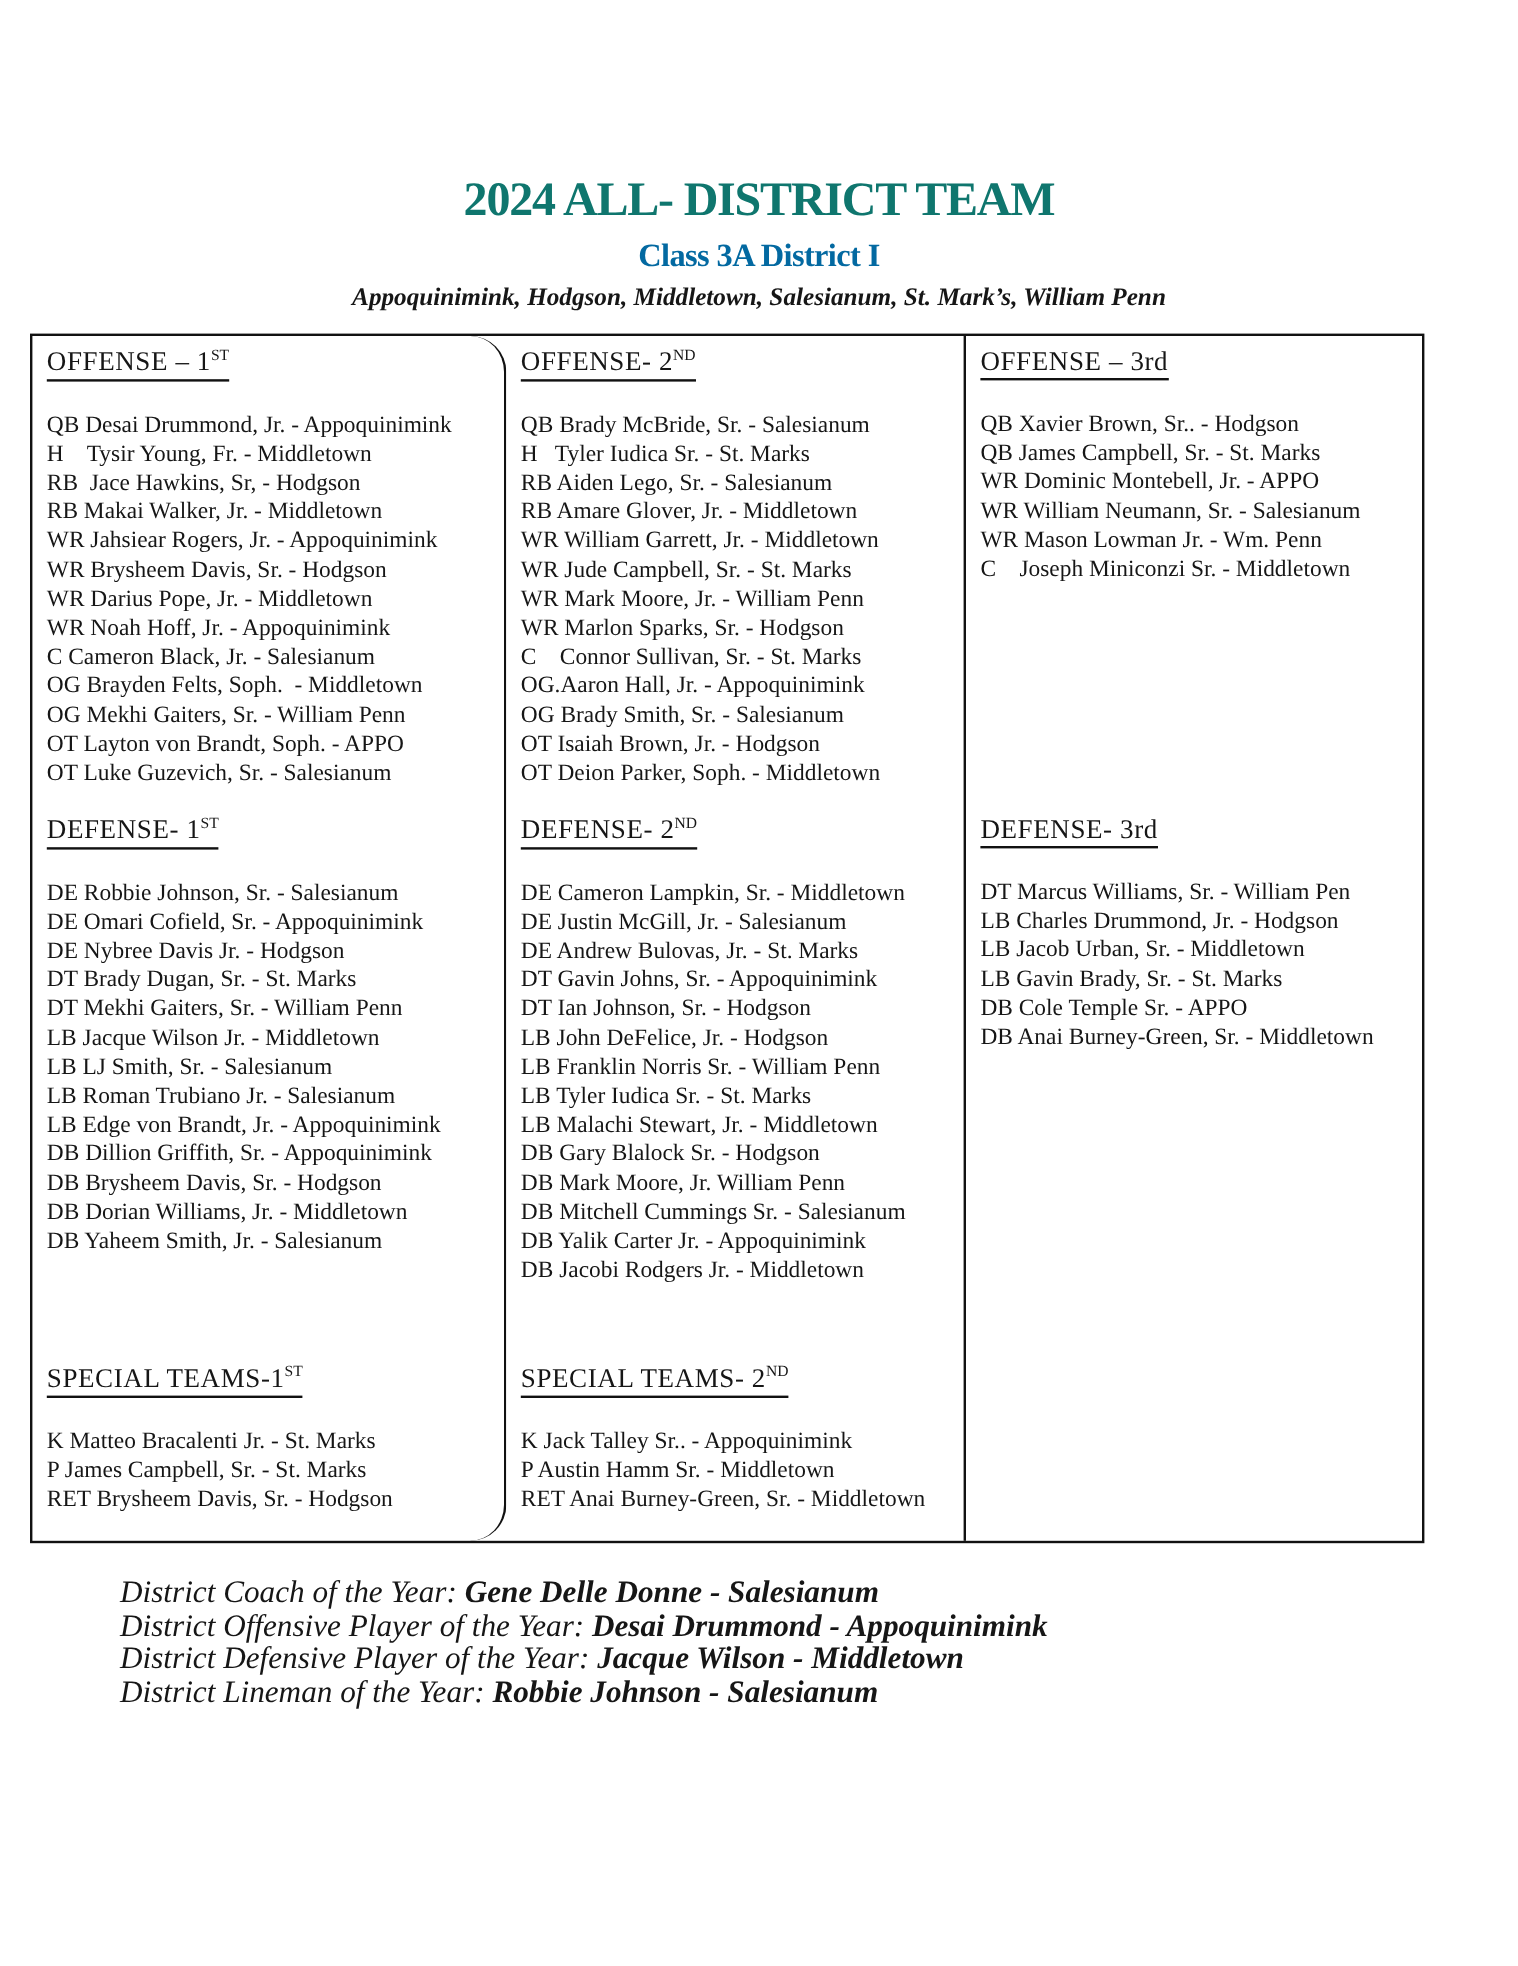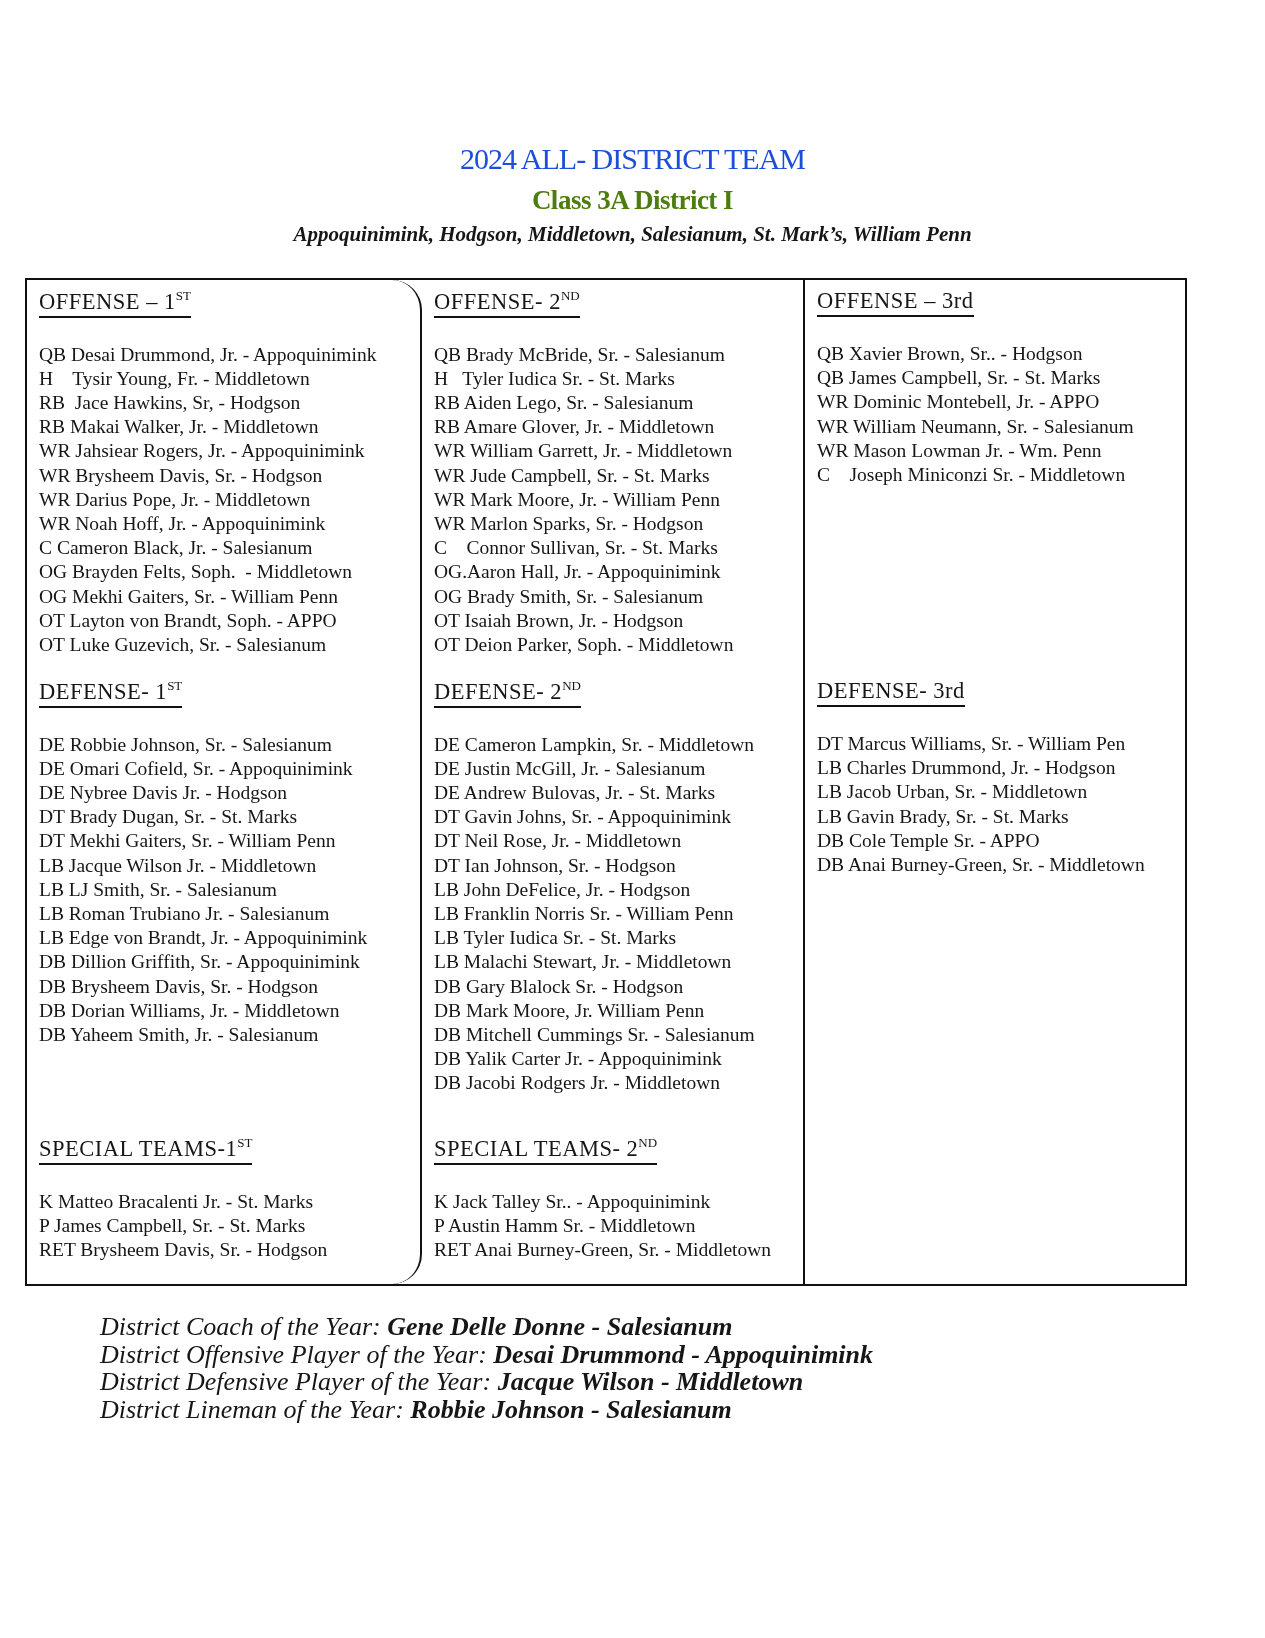--- a/index.html
+++ b/index.html
@@ -14,24 +14,24 @@
     overflow: hidden;
   }
   .doc-header {
     position: absolute;
     top: 142px;
     left: 0;
     width: 100%;
     text-align: center;
   }
   .title {
-    font-size: 30px;
-    font-weight: normal;
+    font-size: 40px;
+    font-weight: bold;
     letter-spacing: -1px;
-    color: #1d4ed8;
+    color: #0f766e;
   }
   .subtitle {
     margin-top: 9px;
     font-size: 27px;
     font-weight: bold;
     letter-spacing: -0.5px;
   }
   .schools {
     margin-top: 6px;
     font-size: 21px;
@@ -95,21 +95,21 @@
     font-style: italic;
   }
   .award-row .winner { font-weight: bold; }
 </style>
 </head>
 <body>
 
 <div class="page">
   <div class="doc-header">
     <div class="title">2024 ALL- DISTRICT TEAM</div>
-    <div class="subtitle" id="district-subtitle" style="color: #4d7c0f;">Class 3A District I</div>
+    <div class="subtitle" id="district-subtitle" style="color: #0369a1;">Class 3A District I</div>
     <div class="schools">Appoquinimink, Hodgson, Middletown, Salesianum, St. Mark’s, William Penn</div>
   </div>
 
   <div class="roster-table" id="roster-table">
       <div class="roster-col c0">
         <div class="section" style="top: 8px;"><div class="section-heading"><span>OFFENSE – 1</span><span class="sup">ST</span></div><ul class="player-list">
             <li class="player-row">QB Desai Drummond, Jr. - Appoquinimink</li>
             <li class="player-row">H    Tysir Young, Fr. - Middletown</li>
             <li class="player-row">RB  Jace Hawkins, Sr, - Hodgson</li>
             <li class="player-row">RB Makai Walker, Jr. - Middletown</li>
@@ -158,21 +158,20 @@
             <li class="player-row">OG.Aaron Hall, Jr. - Appoquinimink</li>
             <li class="player-row">OG Brady Smith, Sr. - Salesianum</li>
             <li class="player-row">OT Isaiah Brown, Jr. - Hodgson</li>
             <li class="player-row">OT Deion Parker, Soph. - Middletown</li>
           </ul></div>
         <div class="section" style="top: 398px;"><div class="section-heading"><span>DEFENSE- 2</span><span class="sup">ND</span></div><ul class="player-list">
             <li class="player-row">DE Cameron Lampkin, Sr. - Middletown</li>
             <li class="player-row">DE Justin McGill, Jr. - Salesianum</li>
             <li class="player-row">DE Andrew Bulovas, Jr. - St. Marks</li>
             <li class="player-row">DT Gavin Johns, Sr. - Appoquinimink</li>
-            <li class="player-row">DT Neil Rose, Jr. - Middletown</li>
             <li class="player-row">DT Ian Johnson, Sr. - Hodgson</li>
             <li class="player-row">LB John DeFelice, Jr. - Hodgson</li>
             <li class="player-row">LB Franklin Norris Sr. - William Penn</li>
             <li class="player-row">LB Tyler Iudica Sr. - St. Marks</li>
             <li class="player-row">LB Malachi Stewart, Jr. - Middletown</li>
             <li class="player-row">DB Gary Blalock Sr. - Hodgson</li>
             <li class="player-row">DB Mark Moore, Jr. William Penn</li>
             <li class="player-row">DB Mitchell Cummings Sr. - Salesianum</li>
             <li class="player-row">DB Yalik Carter Jr. - Appoquinimink</li>
             <li class="player-row">DB Jacobi Rodgers Jr. - Middletown</li>

